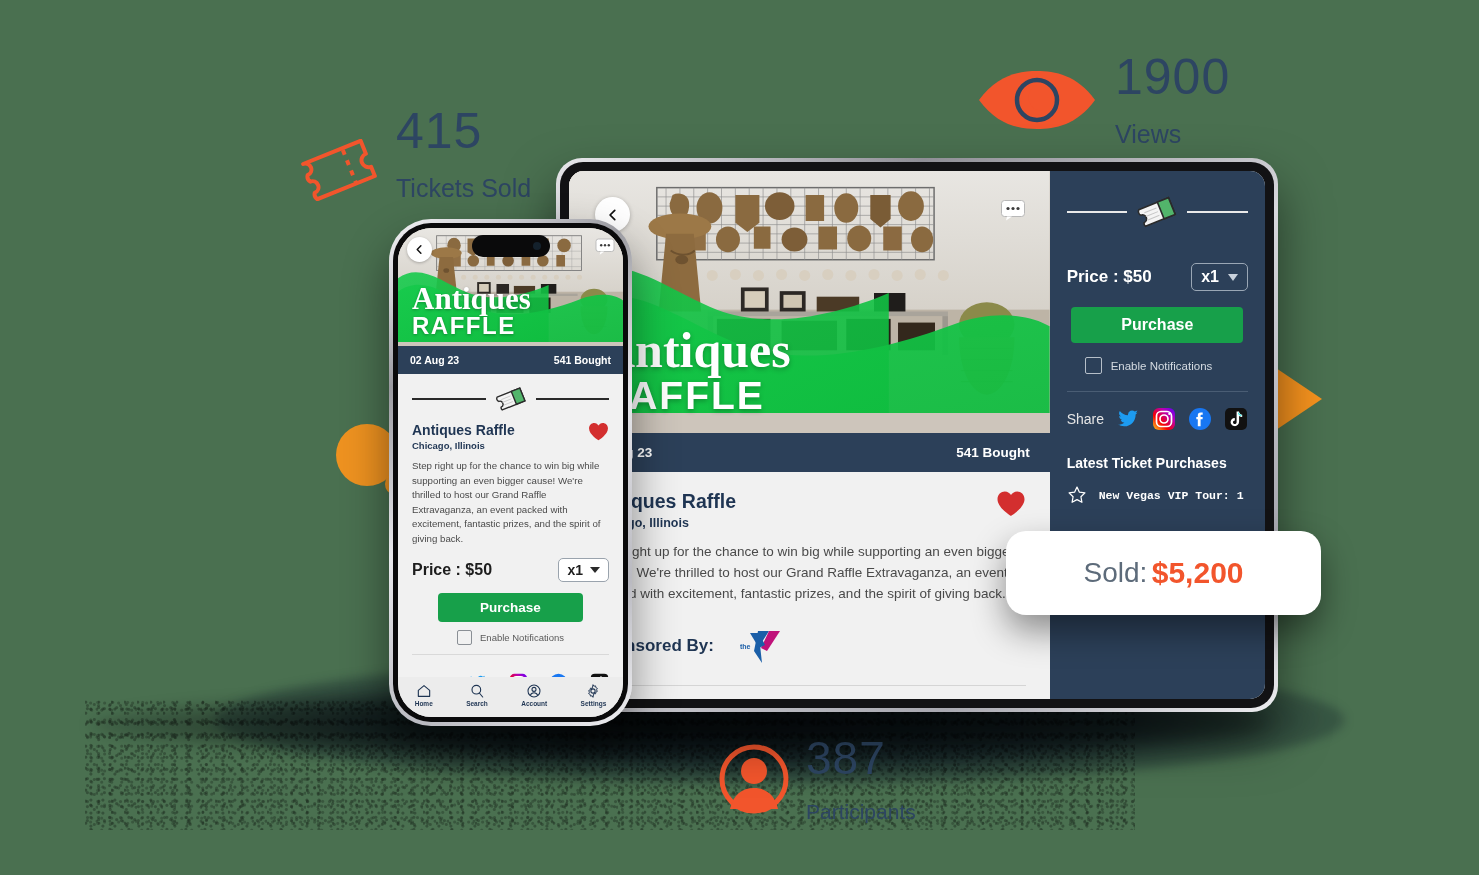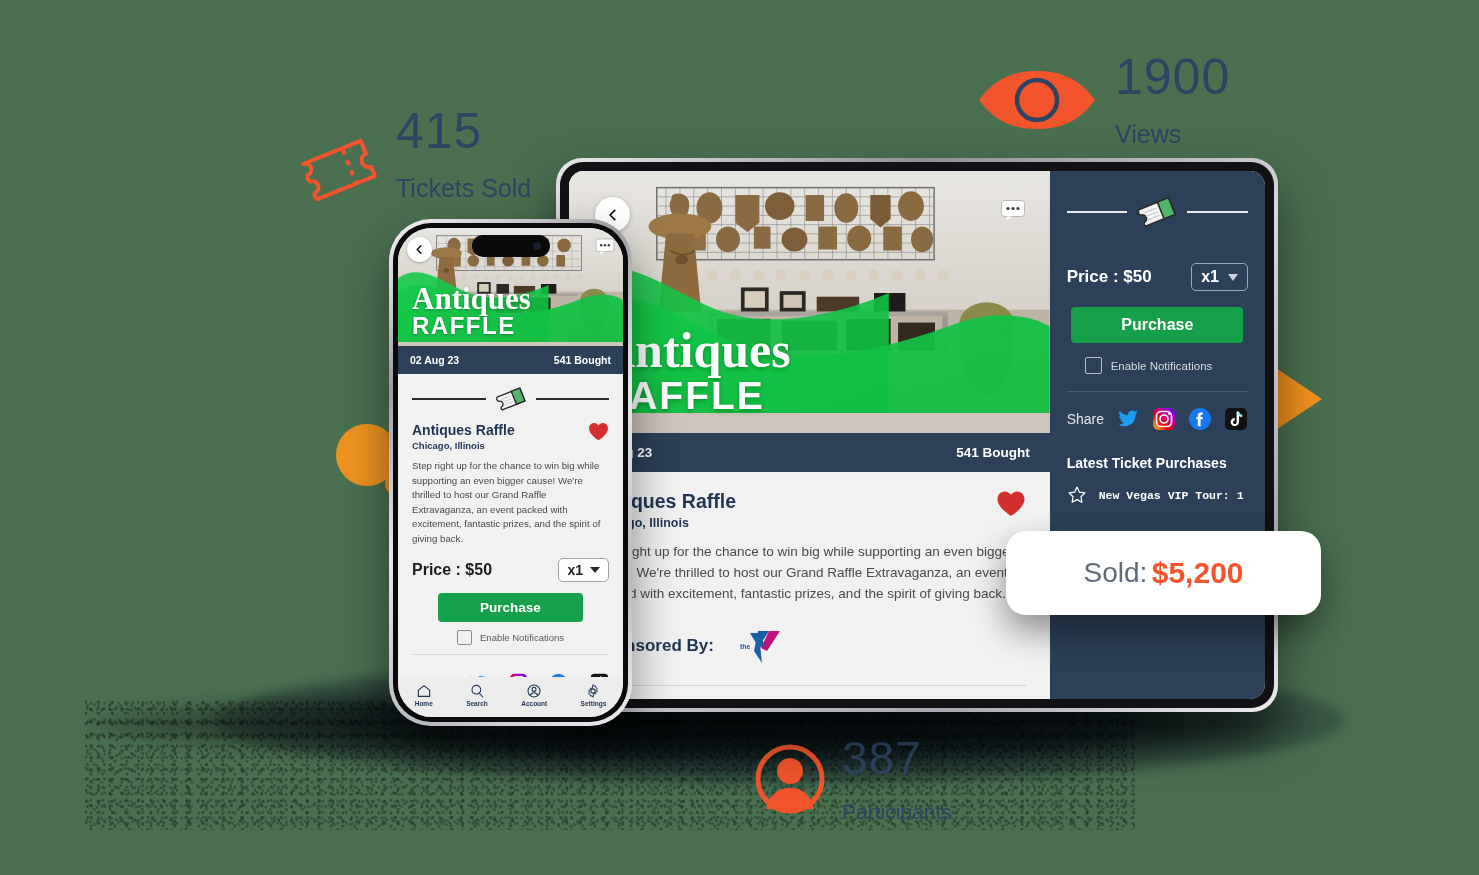--- a/index.html
+++ b/index.html
@@ -52,21 +52,21 @@
     border-left:70px solid #f5921e;
   }
 
   
   .stat{position:absolute;display:flex;align-items:center;gap:16px;}
   .stat-text{line-height:1;}
   .stat-num{font-size:50px;color:#2d4562;font-weight:300;letter-spacing:1px;display:block;}
   .stat-label{font-size:25px;color:#2d4562;font-weight:300;display:block;margin-top:20px;}
   .stat-tickets{left:298px;top:106px;align-items:flex-end;}
   .stat-views{left:975px;top:52px;}
-  .stat-participants{left:754px;top:735px;}
+  .stat-participants{left:718px;top:735px;}
   .stat-participants .stat-num{font-size:46px;}
   .stat-participants .stat-label{font-size:21px;}
 
   
   .phone{
     position:absolute;left:389px;top:219px;width:243px;height:507px;
     border-radius:42px;
     background:linear-gradient(145deg,#f2f2f4 0%,#cfcfd4 12%,#9a9aa0 25%,#e8e8ec 50%,#b9b9c0 78%,#f0f0f3 100%);
     padding:4px;box-sizing:border-box;
     box-shadow:0 24px 46px rgba(0,0,0,.45);

